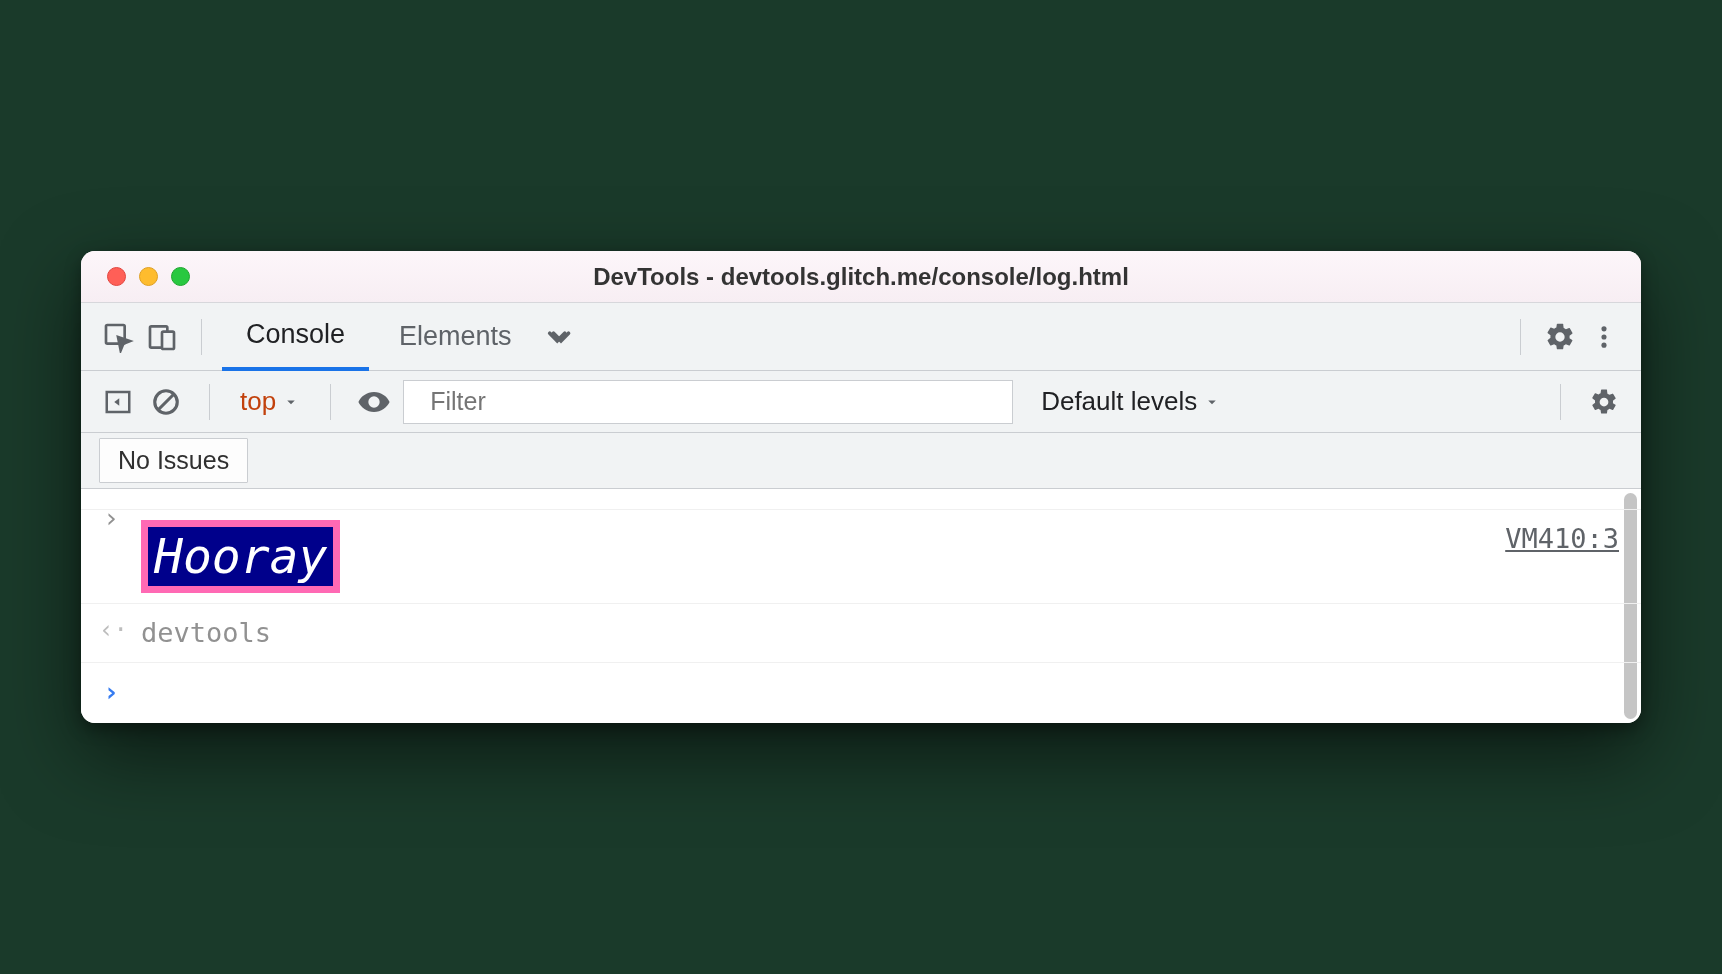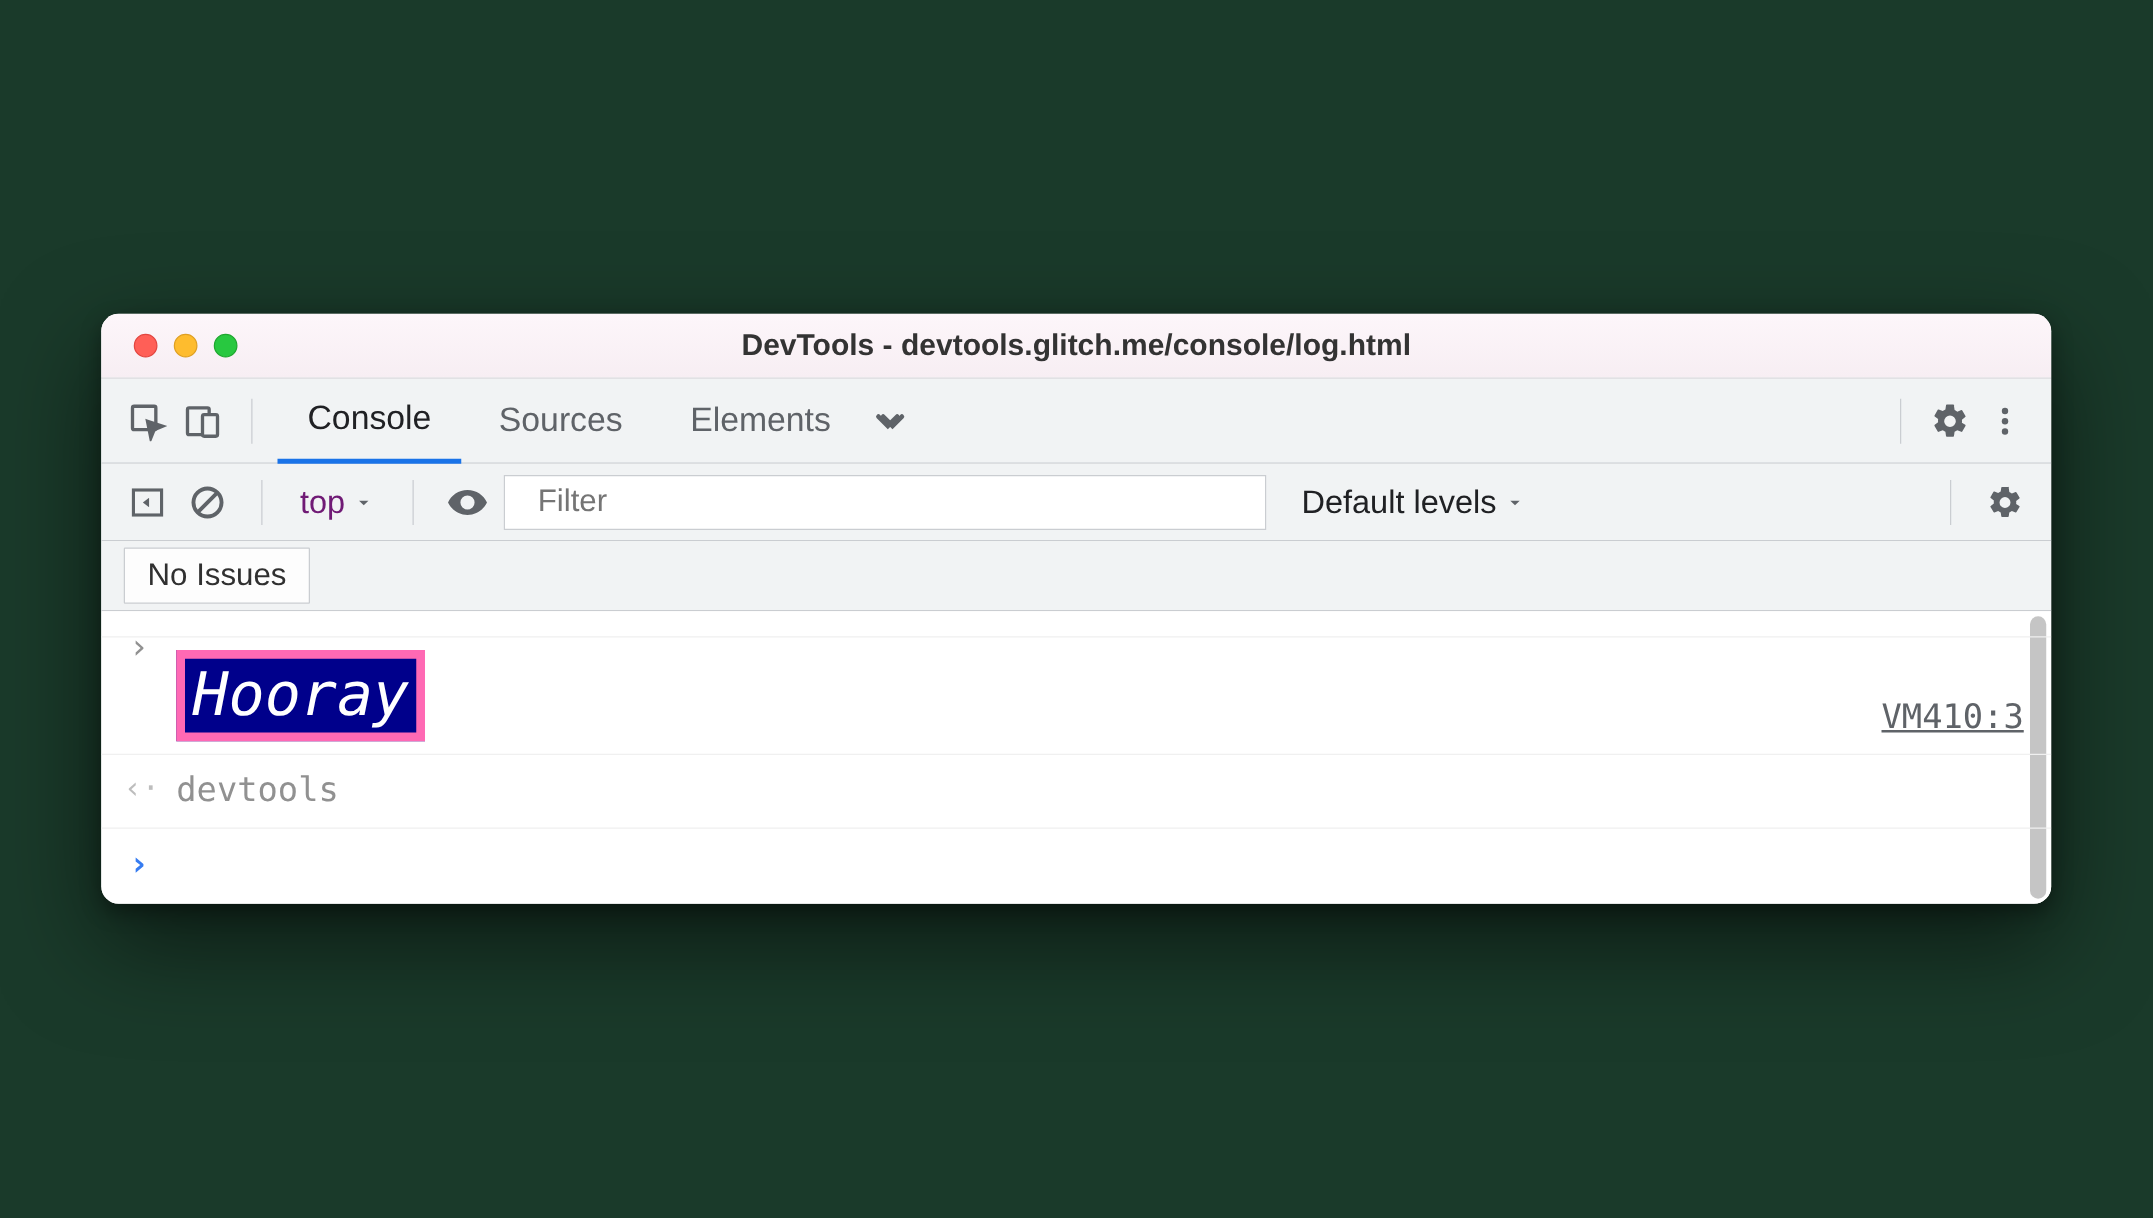--- a/index.html
+++ b/index.html
@@ -33,33 +33,33 @@
   .dot.yel{background:#febc2e;border:1px solid #dfa023;}
   .dot.grn{background:#28c840;border:1px solid #1fa72f;}
   .title{position:absolute;left:0;right:0;text-align:center;font-size:24px;color:#333;font-weight:600;pointer-events:none;}
   .tabbar{height:68px;background:#f1f3f4;border-bottom:1px solid #cacdd1;display:flex;align-items:center;padding:0 18px;gap:6px;}
   .tool-icon{width:38px;height:38px;display:flex;align-items:center;justify-content:center;color:#5f6368;cursor:pointer;}
   .vline{width:1px;height:36px;background:#cacdd1;margin:0 14px;}
   .tab{font-size:27px;color:#5f6368;padding:18px 24px;cursor:pointer;height:68px;display:flex;align-items:center;}
   .tab.active{color:#202124;border-bottom:4px solid #1a73e8;}
   .spacer{flex:1;}
   .subbar{height:62px;background:#f1f3f4;border-bottom:1px solid #cacdd1;display:flex;align-items:center;padding:0 18px;gap:10px;}
-  .ctx{display:flex;align-items:center;font-size:26px;color:#701a75;gap:6px;cursor:pointer;padding:0 6px;}
+  .ctx{display:flex;align-items:center;font-size:26px;color:#c2410c;gap:6px;cursor:pointer;padding:0 6px;}
   .filter-in{flex:0 0 610px;height:44px;border:1px solid #cacdd1;background:#fff;font-size:25px;padding:0 26px;color:#5f6368;}
   .filter-in::placeholder{color:#757575;}
   .levels{display:flex;align-items:center;font-size:26px;color:#202124;gap:6px;cursor:pointer;margin-left:18px;}
   .issuesbar{height:56px;background:#f1f3f4;border-bottom:1px solid #cacdd1;display:flex;align-items:center;padding:0 18px;}
   .issuebtn{border:1px solid #cacdd1;background:#fdfdfd;color:#303030;font-size:25px;padding:7px 18px;border-radius:1px;cursor:pointer;}
   .console{background:#fff;font-family:Menlo,Consolas,monospace;font-size:27px;position:relative;}
   .row{border-bottom:1px solid #f0f0f0;padding:10px 22px 10px 60px;position:relative;line-height:1.4;}
   .row .gutter{position:absolute;left:22px;top:10px;color:#919191;font-size:27px;}
   .code .kw{color:#881280;}
   .code .str{color:#c41a16;}
   .code .plain{color:#303030;}
-  .out-row{display:flex;justify-content:space-between;align-items:flex-end;gap:20px;}
+  .out-row{display:flex;justify-content:space-between;align-items:flex-start;gap:20px;}
   .hooray{background:darkblue;color:white;font-style:italic;border:7px solid hotpink;font-size:48px;line-height:1.15;padding:2px 6px;display:inline-block;}
   .srclink{color:#5f6368;text-decoration:underline;font-size:27px;white-space:nowrap;}
   .undef{color:#919191;}
   .return-gutter{position:absolute;left:18px;top:10px;color:#bdbdbd;font-size:24px;}
   .prompt-gutter{position:absolute;left:22px;top:10px;color:#367cf1;font-weight:700;}
   .below{height:60px;border-bottom:1px solid #ddd;}
   .scl{position:absolute;right:4px;top:4px;bottom:4px;width:13px;background:#c5c5c5;border-radius:8px;}
   svg{display:block;}
 </style>
 </head>
@@ -83,21 +83,20 @@
         </svg>
     </div>
     <div class="tool-icon">
       <svg width="32" height="32" viewBox="0 0 24 24" fill="none" stroke="#5f6368" stroke-width="2">
           <rect x="3" y="4" width="13" height="16" rx="1"></rect>
           <rect x="12" y="8" width="9" height="13" rx="1" fill="#f1f3f4"></rect>
         </svg>
     </div>
     <div class="vline"></div>
     <div class="tab active">Console</div>
-    <div class="tab">Sources</div>
     <div class="tab">Elements</div>
     <div class="tool-icon">
       <svg width="30" height="30" viewBox="0 0 24 24" fill="none" stroke="#5f6368" stroke-width="3" stroke-linecap="round">
           <path d="M6 9l6 6 6-6"></path>
           <path d="M6 9l6 6 6-6" transform="translate(-3 0)"></path>
         </svg>
     </div>
     <div class="spacer"></div>
     <div class="vline"></div>
     <div class="tool-icon">

